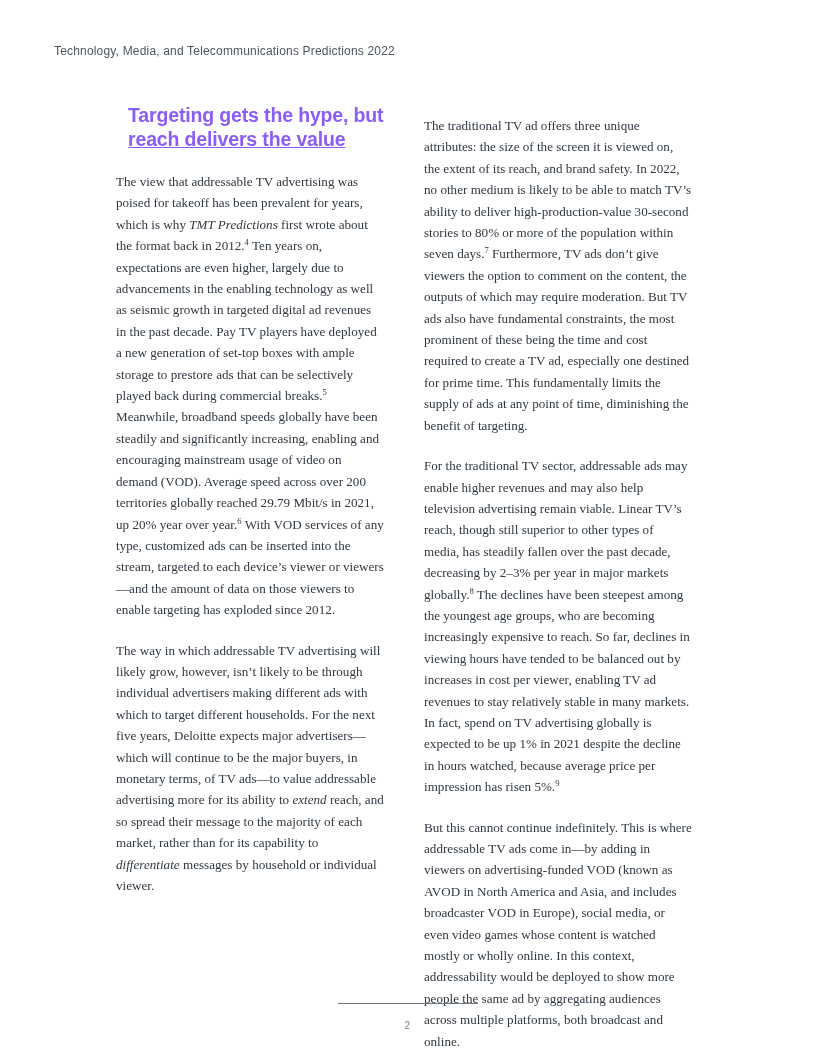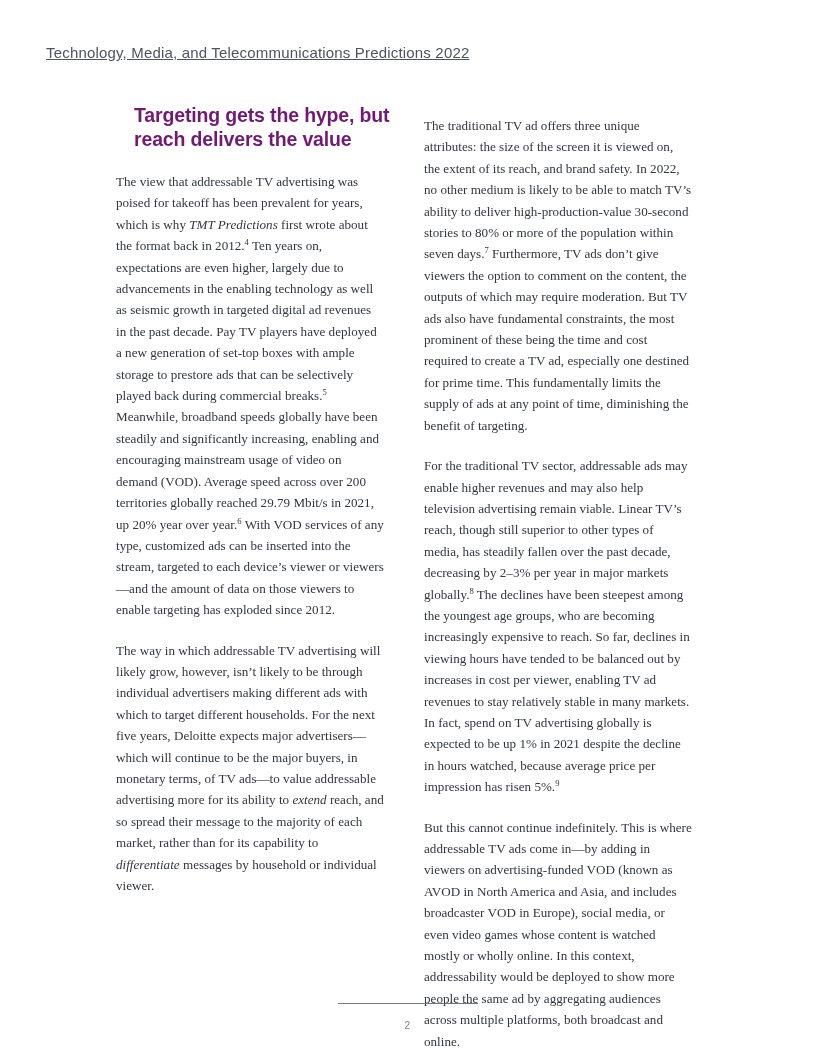--- a/index.html
+++ b/index.html
@@ -18,28 +18,27 @@
 
   .page {
     position: absolute;
     inset: 0;
     background: #ffffff;
   }
 
   
   .running-header {
     position: absolute;
-    left: 46px;
+    left: 54px;
     top: 44px;
     font-family: "Liberation Sans", "DejaVu Sans", sans-serif;
-    font-size: 15px;
+    font-size: 12px;
     letter-spacing: 0.18px;
     color: #4c5560;
     white-space: nowrap;
-    text-decoration: underline;
   }
 
   
   .content {
     position: absolute;
     left: 116px;
     top: 104px;
     width: 590px;
     display: flex;
     gap: 26px;
@@ -51,25 +50,25 @@
   .col-right {
     padding-top: 11px;
   }
 
   
   .article-title {
     font-family: "Liberation Sans", "DejaVu Sans", sans-serif;
     font-weight: bold;
     font-size: 19.5px;
     line-height: 23.5px;
-    color: #701a75;
-    margin: 0 0 20px 18px;
+    color: #8b5cf6;
+    margin: 0 0 20px 12px;
     letter-spacing: -0.15px;
   }
-  .article-title .line2 { display: block; }
+  .article-title .line2 { display: block; text-decoration: underline; }
 
   
   p.para {
     margin: 0 14px 19px 0;
     font-size: 13.1px;
     line-height: 21.4px;
     color: #2f3740;
     text-align: left;
     letter-spacing: 0.01px;
   }

